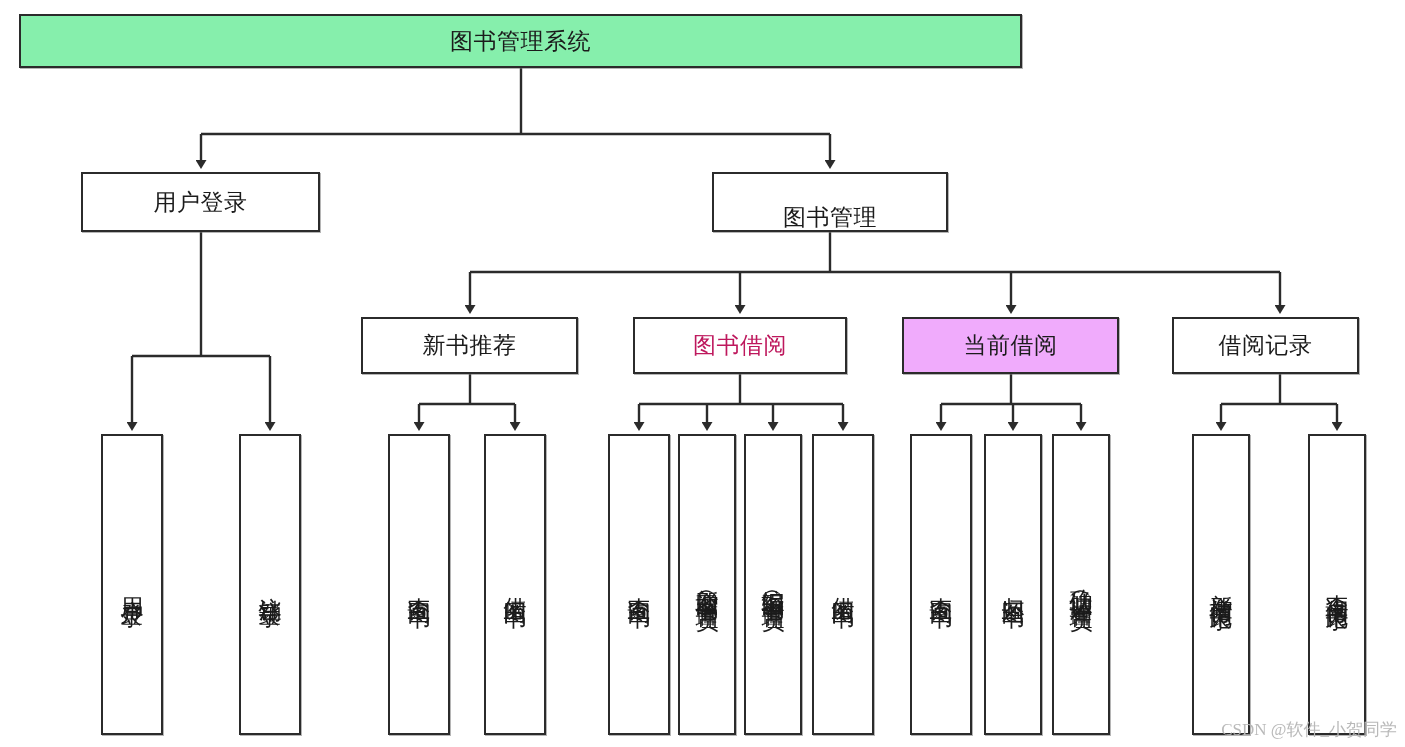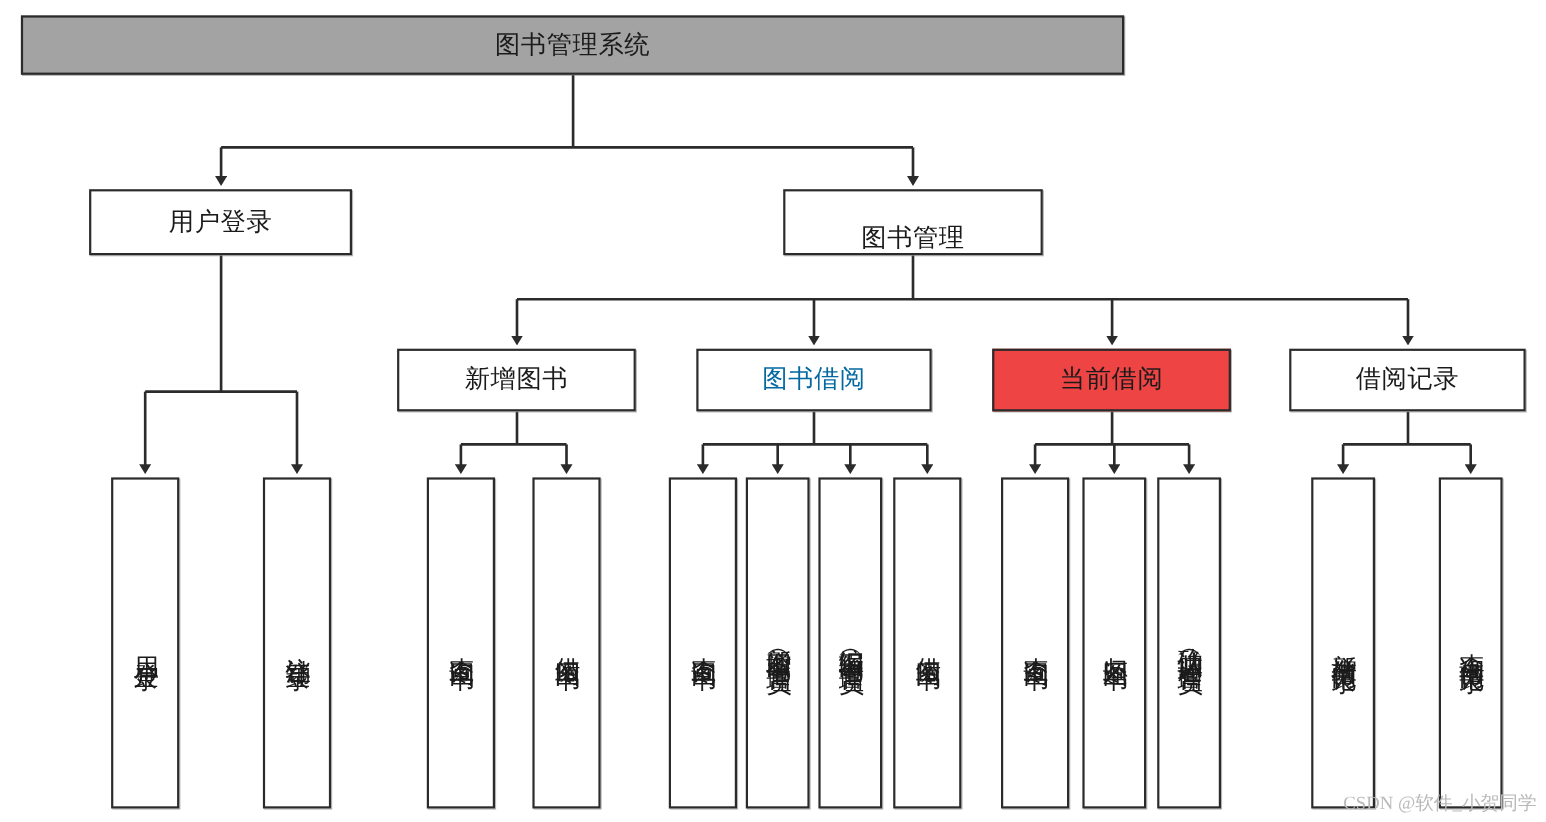--- a/index.html
+++ b/index.html
@@ -110,39 +110,39 @@
         <path d="M1013,404 L1013,423" stroke="#2b2b2b" stroke-width="2.4" fill="none" marker-end="url(#arrow)"></path>
         <path d="M1081,404 L1081,423" stroke="#2b2b2b" stroke-width="2.4" fill="none" marker-end="url(#arrow)"></path>
         <path d="M1280,374 L1280,404" stroke="#2b2b2b" stroke-width="2.4" fill="none"></path>
         <path d="M1221,404 L1337,404" stroke="#2b2b2b" stroke-width="2.4" fill="none"></path>
         <path d="M1221,404 L1221,423" stroke="#2b2b2b" stroke-width="2.4" fill="none" marker-end="url(#arrow)"></path>
         <path d="M1337,404 L1337,423" stroke="#2b2b2b" stroke-width="2.4" fill="none" marker-end="url(#arrow)"></path>
       </g>
   </svg>
 
   <div id="nodes">
-      <div class="node horiz root" style="left: 19px; top: 14px; width: 1003px; height: 54px; border-color: rgb(43, 43, 43); background: #a3a3a3;">
+      <div class="node horiz root" style="left: 19px; top: 14px; width: 1003px; height: 54px; border-color: rgb(43, 43, 43); background: #86efac;">
         <div class="label" style="color: rgb(27, 27, 27);">图书管理系统</div>
       </div>
       <div class="node horiz" style="left: 81px; top: 172px; width: 239px; height: 60px; border-color: rgb(43, 43, 43); background: rgb(255, 255, 255);">
         <div class="label" style="color: rgb(27, 27, 27);">用户登录</div>
       </div>
       <div class="node horiz" style="left: 712px; top: 172px; width: 236px; height: 60px; border-color: rgb(43, 43, 43); background: rgb(255, 255, 255); align-items: flex-end;">
         <div class="label" style="color: rgb(27, 27, 27);">图书管理</div>
       </div>
       <div class="node horiz" style="left: 361px; top: 317px; width: 217px; height: 57px; border-color: rgb(43, 43, 43); background: rgb(255, 255, 255);">
-        <div class="label" style="color: rgb(27, 27, 27);">新增图书</div>
+        <div class="label" style="color: rgb(27, 27, 27);">新书推荐</div>
       </div>
       <div class="node horiz" style="left: 633px; top: 317px; width: 214px; height: 57px; border-color: rgb(43, 43, 43); background: rgb(255, 255, 255);">
-        <div class="label" style="color: #0369a1;">图书借阅</div>
+        <div class="label" style="color: #be185d;">图书借阅</div>
       </div>
-      <div class="node horiz" style="left: 902px; top: 317px; width: 217px; height: 57px; border-color: rgb(43, 43, 43); background: #ef4444;">
+      <div class="node horiz" style="left: 902px; top: 317px; width: 217px; height: 57px; border-color: rgb(43, 43, 43); background: #f0abfc;">
         <div class="label" style="color: rgb(27, 27, 27);">当前借阅</div>
       </div>
-      <div class="node horiz" style="left: 1172px; top: 317px; width: 215px; height: 57px; border-color: rgb(43, 43, 43); background: rgb(255, 255, 255);">
+      <div class="node horiz" style="left: 1172px; top: 317px; width: 187px; height: 57px; border-color: rgb(43, 43, 43); background: rgb(255, 255, 255);">
         <div class="label" style="color: rgb(27, 27, 27);">借阅记录</div>
       </div>
       <div class="node vert" style="left: 101px; top: 434px; width: 62px; height: 301px; border-color: rgb(43, 43, 43); background: rgb(255, 255, 255);">
         <div class="label" style="color: rgb(27, 27, 27);">用户登录</div>
       </div>
       <div class="node vert" style="left: 239px; top: 434px; width: 62px; height: 301px; border-color: rgb(43, 43, 43); background: rgb(255, 255, 255);">
         <div class="label" style="color: rgb(27, 27, 27);">注销登录</div>
       </div>
       <div class="node vert" style="left: 388px; top: 434px; width: 62px; height: 301px; border-color: rgb(43, 43, 43); background: rgb(255, 255, 255);">
         <div class="label" style="color: rgb(27, 27, 27);">查询图书</div>

